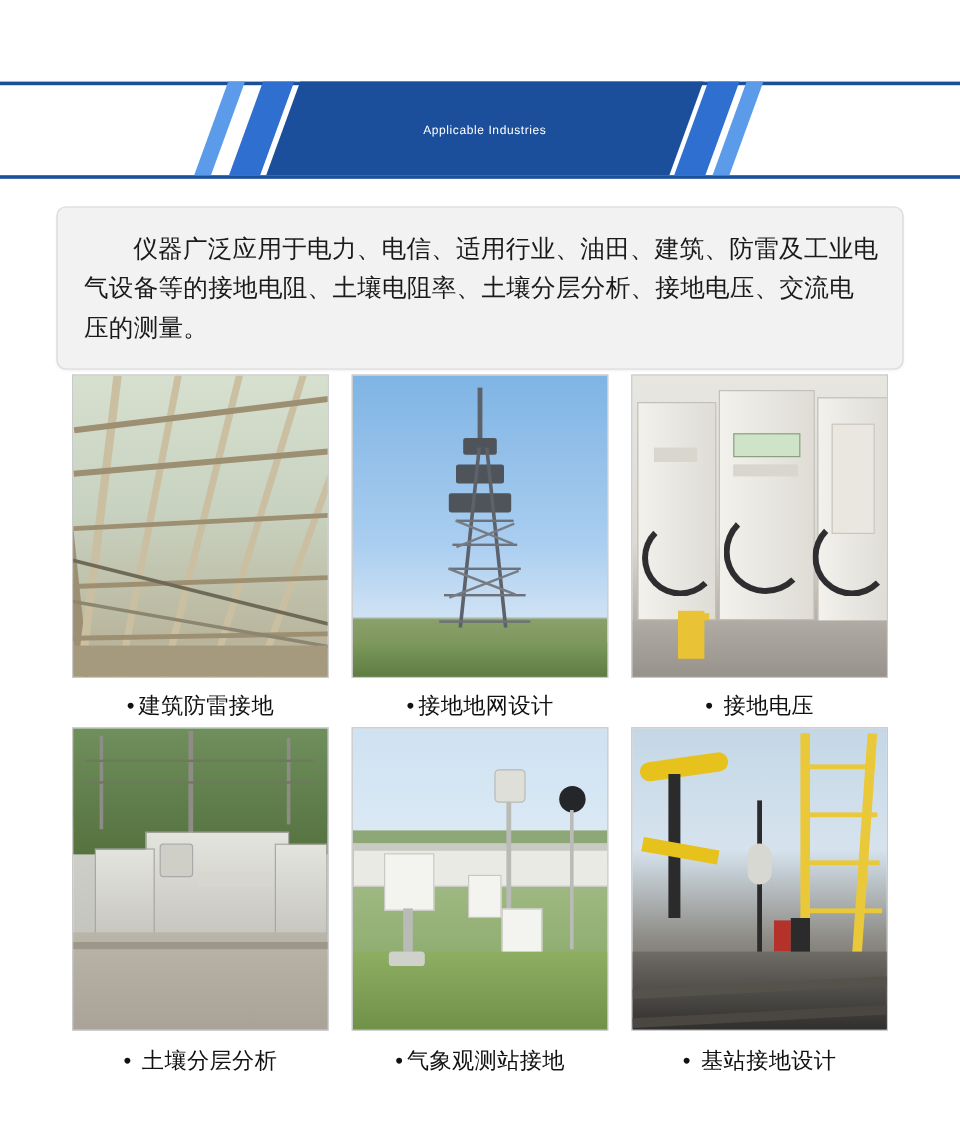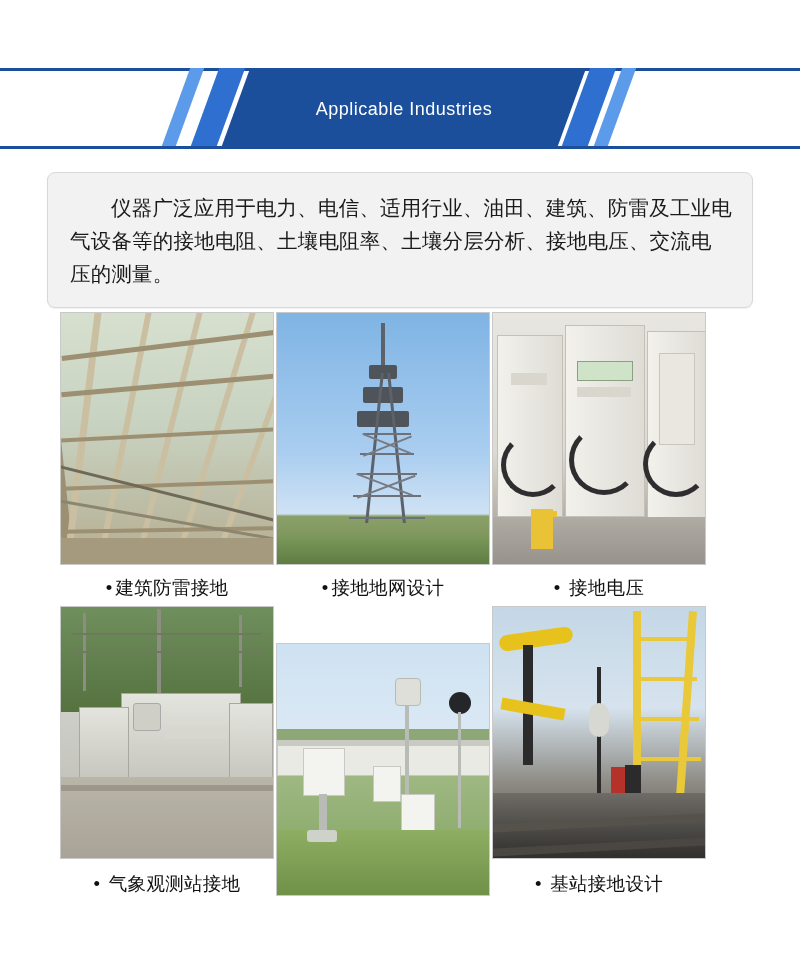--- a/index.html
+++ b/index.html
@@ -101,21 +101,21 @@
     justify-content: center;
     color: #ffffff;
   }
   .banner-title-cn {
     font-size: 25px;
     font-weight: bold;
     letter-spacing: 3px;
     line-height: 1.1;
   }
   .banner-title-en {
-    font-size: 18px;
+    font-size: 10px;
     letter-spacing: 0.5px;
     margin-top: 5px;
     font-weight: normal;
   }
 
   
   .intro-box {
     position: absolute;
     left: 47px;
     top: 172px;
@@ -139,23 +139,22 @@
 
   
   .gallery {
     position: absolute;
     left: 60px;
     top: 312px;
     width: 680px;
   }
   .grid-row {
     display: flex;
-    gap: 2px;
+    gap: 19px;
     margin-bottom: 6px;
-    align-items: flex-end;
   }
   .cell {
     width: 214px;
   }
   .photo {
     width: 214px;
     height: 253px;
     border: 1px solid #c9c9c9;
     box-sizing: border-box;
     overflow: hidden;
@@ -340,21 +339,21 @@
           <div class="box" style="left:60px;top:86px;width:118px;height:84px;"></div>
           <div class="box" style="left:18px;top:100px;width:48px;height:70px;"></div>
           <div class="box" style="left:168px;top:96px;width:42px;height:74px;"></div>
           <div class="ph" style="left:72px;top:96px;width:26px;height:26px;background:#cfcfc8;border:1px solid #aaa;border-radius:3px;"></div>
           <div class="ph" style="left:104px;top:120px;width:62px;height:12px;background:#d7d7d0;"></div>
           <div class="ph" style="left:0;top:170px;width:214px;height:83px;background:linear-gradient(180deg,#b9b5a8,#a8a396);"></div>
           <div class="ph" style="left:0;top:178px;width:214px;height:6px;background:#9d9789;"></div>
         </div>
       </div>
       <div class="caption">
-        <span class="bullet">•</span>&nbsp;<span>气象观测站接地</span>
+        <span class="bullet">•</span>&nbsp;<span>土壤分层分析</span>
       </div>
     </div>
 
     <div class="cell">
       <div class="photo">
         <div class="p5 ph" style="left:0;top:0;width:100%;height:100%;">
           <div class="bg"></div>
           <div class="hills"></div>
           <div class="bld" style="left:0;top:96px;width:214px;height:34px;"></div>
           <div class="ph" style="left:0;top:96px;width:214px;height:6px;background:#c9cac3;"></div>
@@ -363,20 +362,23 @@
           <div class="ball" style="left:172px;top:48px;width:22px;height:22px;"></div>
           <div class="mast" style="left:181px;top:68px;width:3px;height:116px;"></div>
           <div class="inst" style="left:26px;top:104px;width:40px;height:46px;"></div>
           <div class="mast" style="left:42px;top:150px;width:8px;height:40px;"></div>
           <div class="inst" style="left:96px;top:122px;width:26px;height:34px;"></div>
           <div class="inst" style="left:124px;top:150px;width:32px;height:70px;"></div>
           <div class="ph" style="left:128px;top:190px;width:24px;height:8px;background:#cfd6de;"></div>
           <div class="ph" style="left:0;top:186px;width:214px;height:67px;background:linear-gradient(180deg,#8eae62,#6e9047);"></div>
           <div class="ph" style="left:30px;top:186px;width:30px;height:12px;background:#cfd2ca;border-radius:3px;"></div>
         </div>
+      </div>
+      <div class="caption">
+        <span class="bullet">•</span><span>气象观测站接地</span>
       </div>
     </div>
 
     <div class="cell">
       <div class="photo">
         <div class="p6 ph" style="left:0;top:0;width:100%;height:100%;">
           <div class="bg"></div>
           <div class="yel" style="left:6px;top:24px;width:74px;height:16px;border-radius:8px;transform:rotate(-8deg);"></div>
           <div class="drk" style="left:30px;top:38px;width:10px;height:120px;"></div>
           <div class="yel" style="left:8px;top:96px;width:64px;height:12px;transform:rotate(10deg);"></div>

